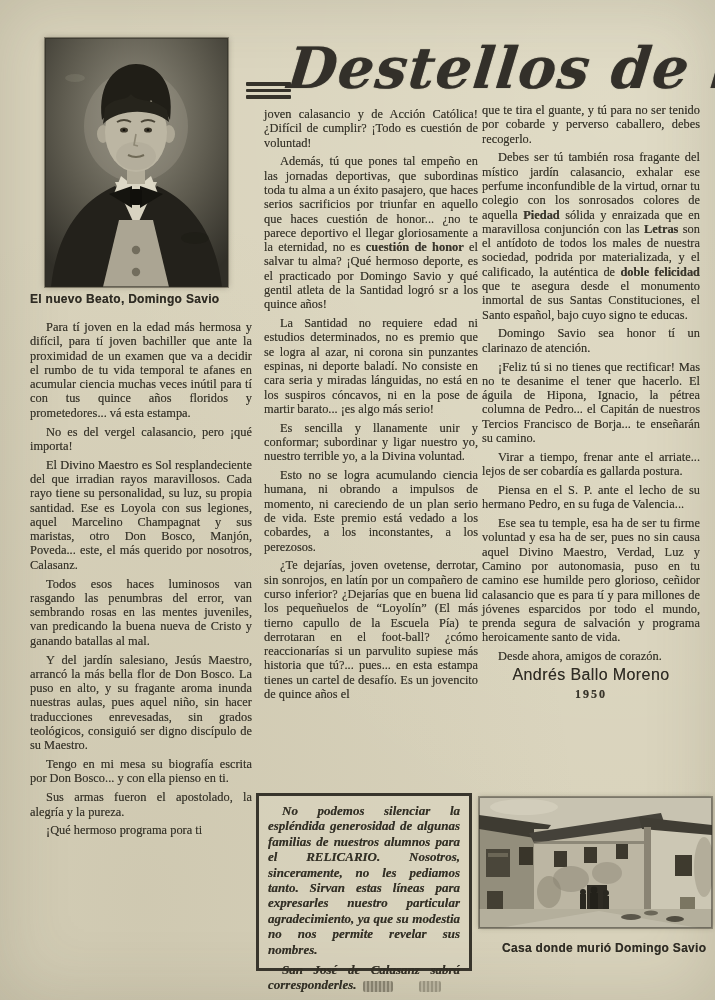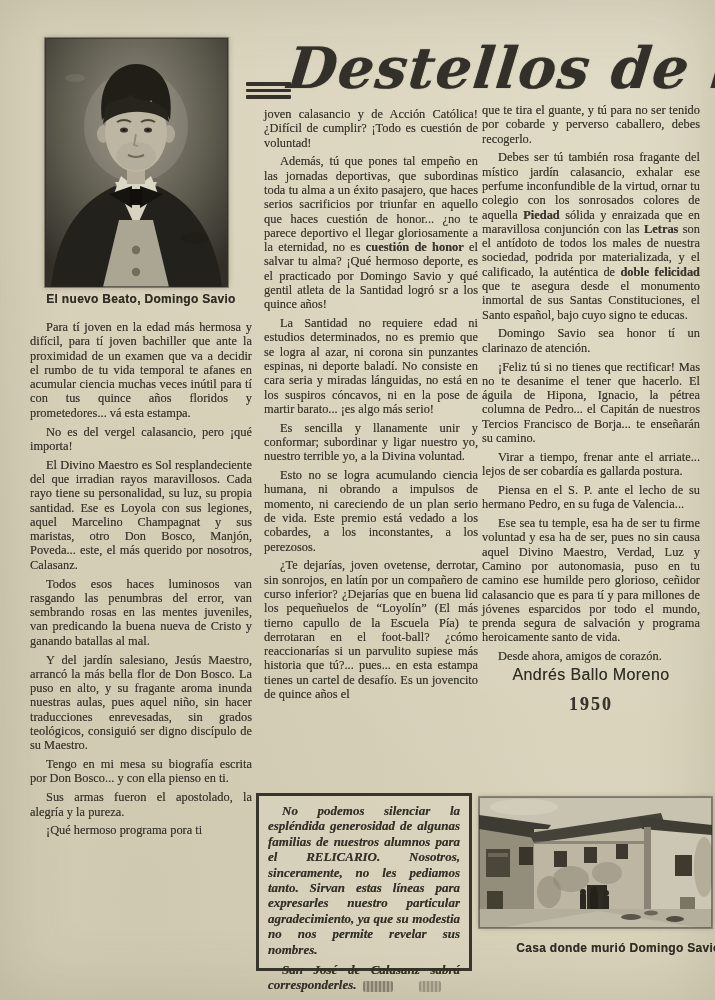--- a/index.html
+++ b/index.html
@@ -30,21 +30,21 @@
     text-shadow:0 0 .4px rgba(56,53,43,.6);}
   .coltext p{margin:0 0 4.5px 0;text-indent:16px;}
   .no-first-indent p:first-child{text-indent:0;}
   .coltext b{font-weight:bold;}
   
   .portrait-fig{position:absolute;left:45px;top:38px;width:183px;height:249px;
     outline:1px solid rgba(48,44,34,.45);box-shadow:0 0 6px rgba(48,44,34,.35);}
   .portrait-fig svg{display:block;width:100%;height:100%;}
   .photo-caption{
     position:absolute;font-family:"Liberation Sans", sans-serif;font-weight:bold;
-    font-size:12px;color:#2f2c24;text-align:center;letter-spacing:.3px;
+    font-size:12px;color:#2f2c24;letter-spacing:.3px;
     text-shadow:0 0 .4px rgba(47,44,36,.6);
   }
   .caption-portrait{left:30px;top:292px;width:222px;}
   
   .notice-box{
     position:absolute;left:256px;top:793px;width:216px;height:178px;
     border:3px solid #38352c;box-sizing:border-box;padding:7px 9px 7px 9px;
     background:rgba(224,218,198,.35);
     font-weight:bold;font-style:italic;font-size:13px;line-height:15.4px;
     text-align:justify;color:#333026;text-shadow:0 0 .4px rgba(51,48,38,.6);
@@ -54,21 +54,21 @@
   .smudge{display:inline-block;vertical-align:middle;height:11px;border-radius:2px;
     background:repeating-linear-gradient(90deg,#6f6a59 0 2px,#a59f8c 2px 4px);
     filter:blur(.7px);opacity:.75;margin-left:7px;}
   .smudge.s1{width:30px;}
   .smudge.s2{width:22px;margin-left:26px;opacity:.55;}
   
   .signature{margin-top:2px;text-align:center;}
   .sig-name{font-family:"Liberation Sans", sans-serif;font-weight:normal;font-size:16px;
     color:#2f2c24;letter-spacing:.4px;}
   .sig-place{font-size:12.8px;margin-top:1px;}
-  .sig-year{font-weight:bold;font-size:18px;letter-spacing:2px;margin-top:15px;}
+  .sig-year{font-weight:bold;font-size:12px;letter-spacing:2px;margin-top:5px;}
   
   .house-fig{position:absolute;left:479px;top:797px;width:233px;height:131px;
     outline:1px solid rgba(48,44,34,.4);box-shadow:0 0 5px rgba(48,44,34,.3);}
   .house-fig svg{display:block;width:100%;height:100%;}
   .caption-house{left:502px;top:941px;width:233px;}
 </style>
 </head>
 <body>
 
 <div class="page">

